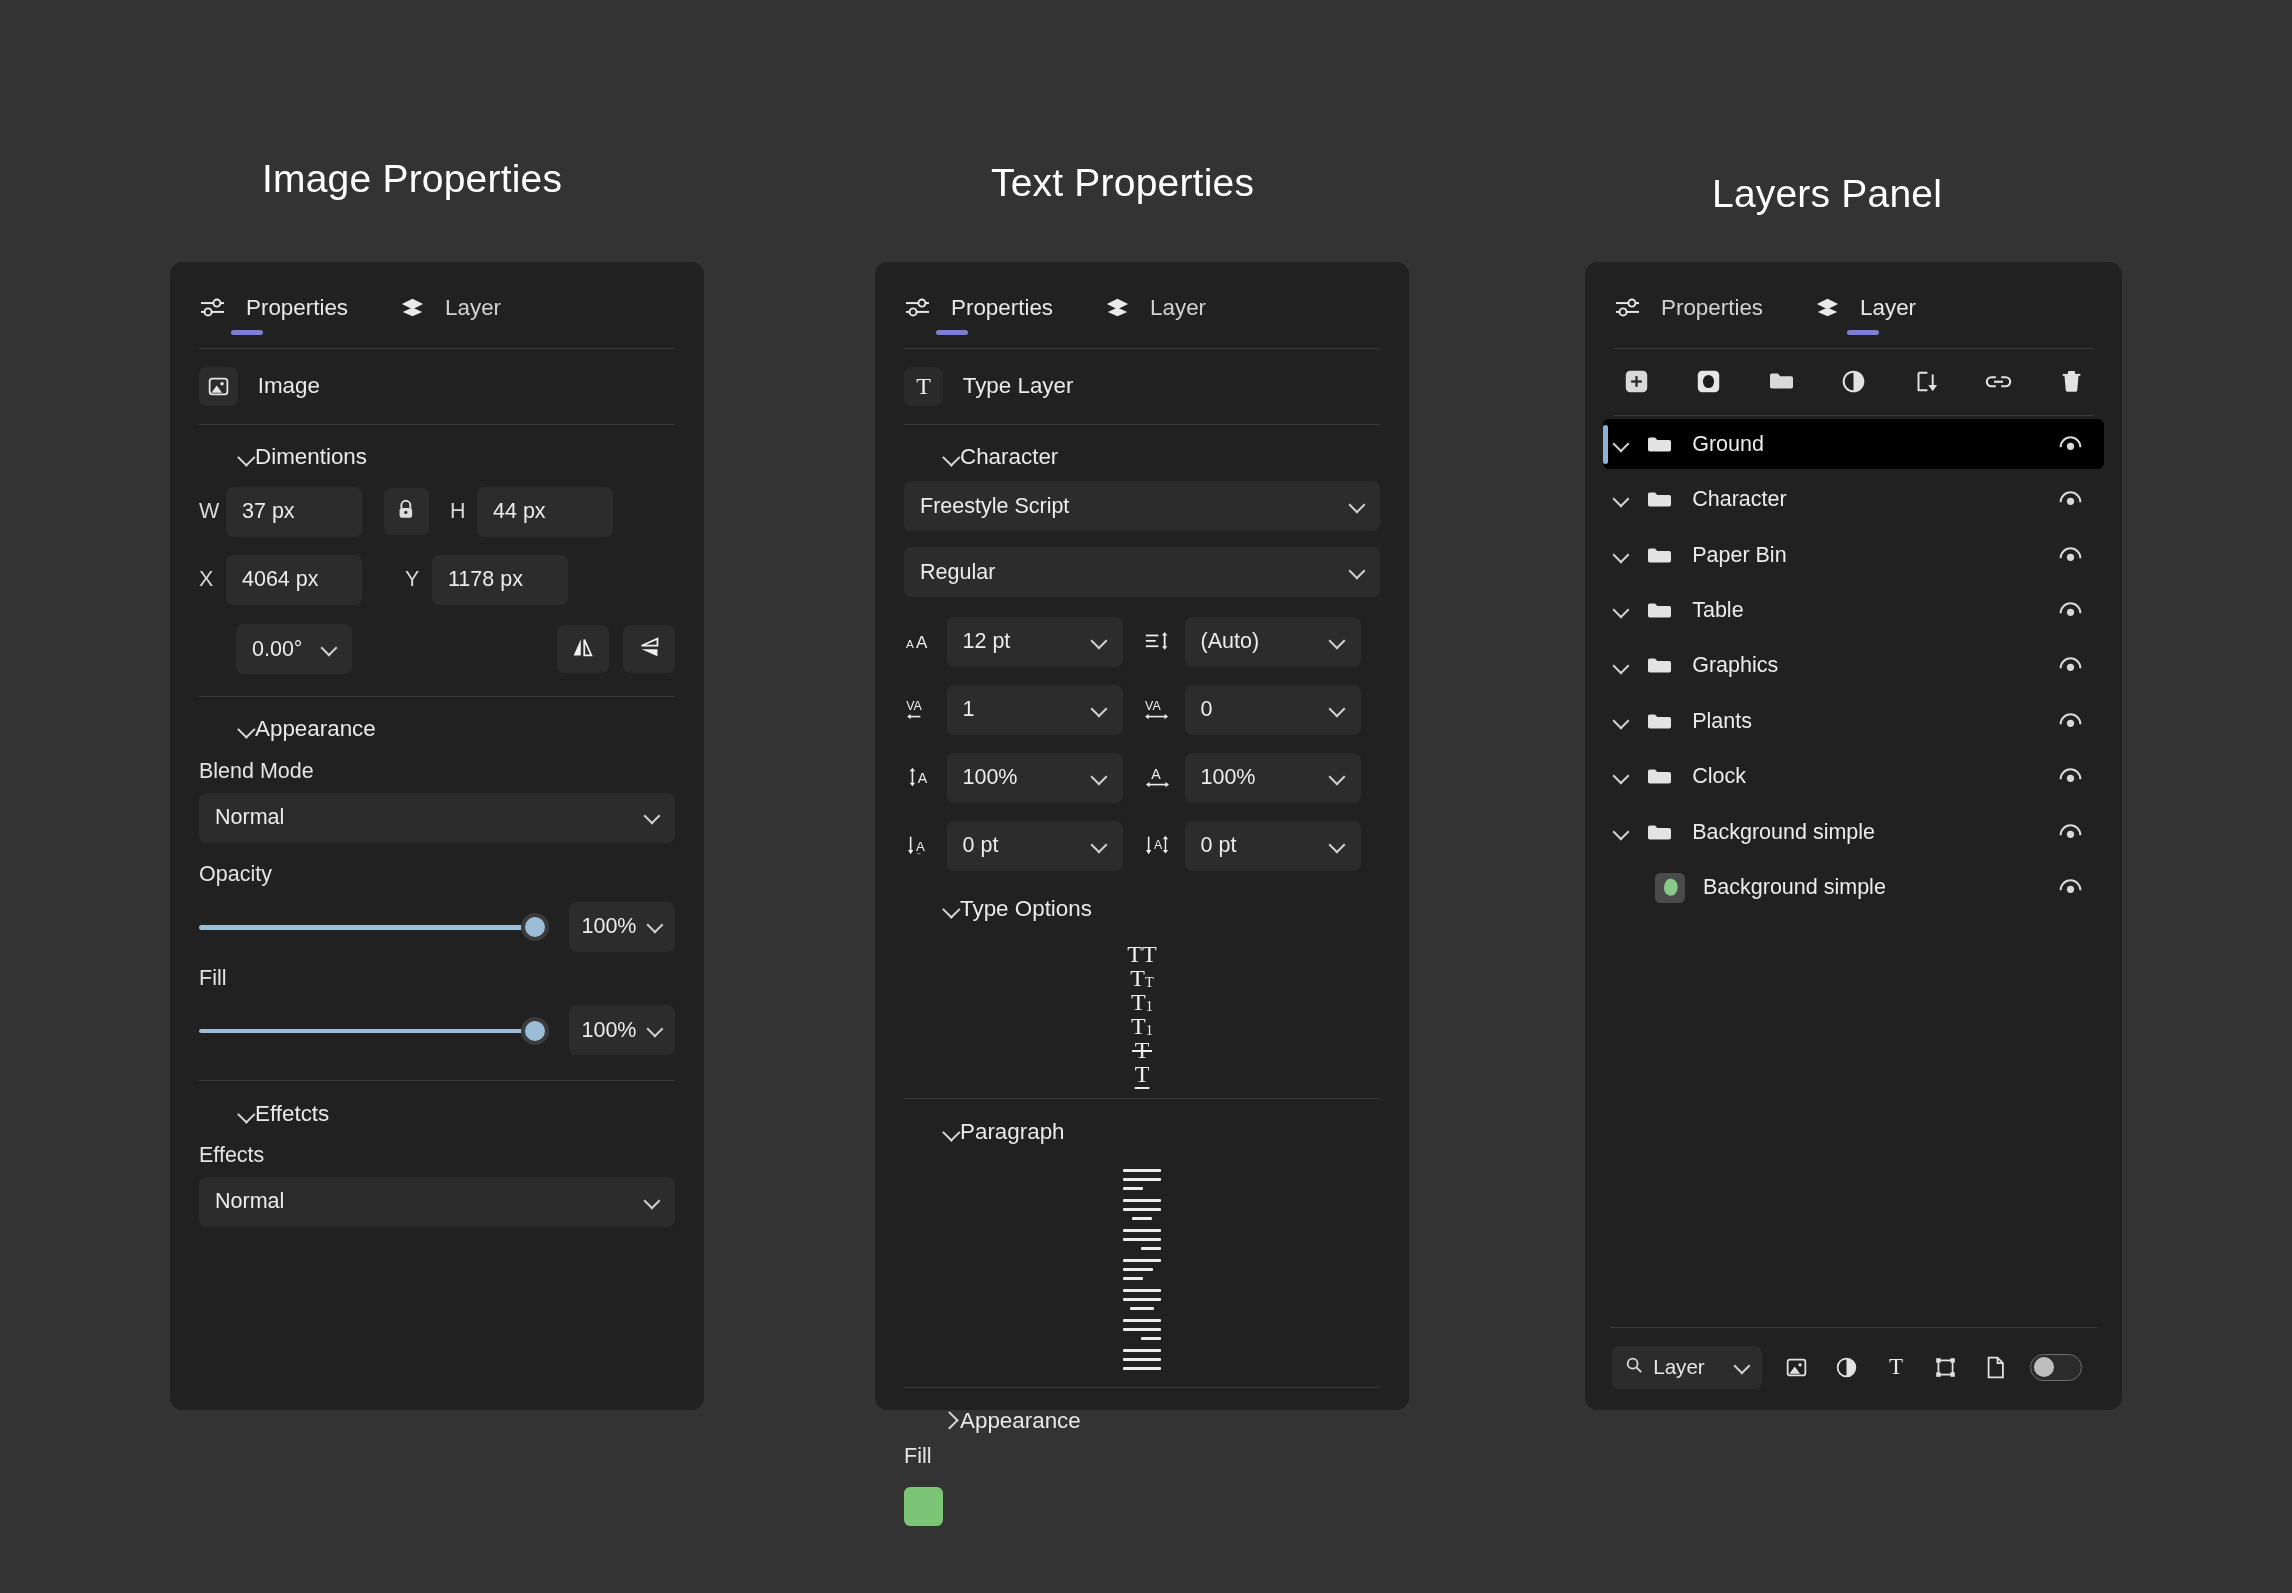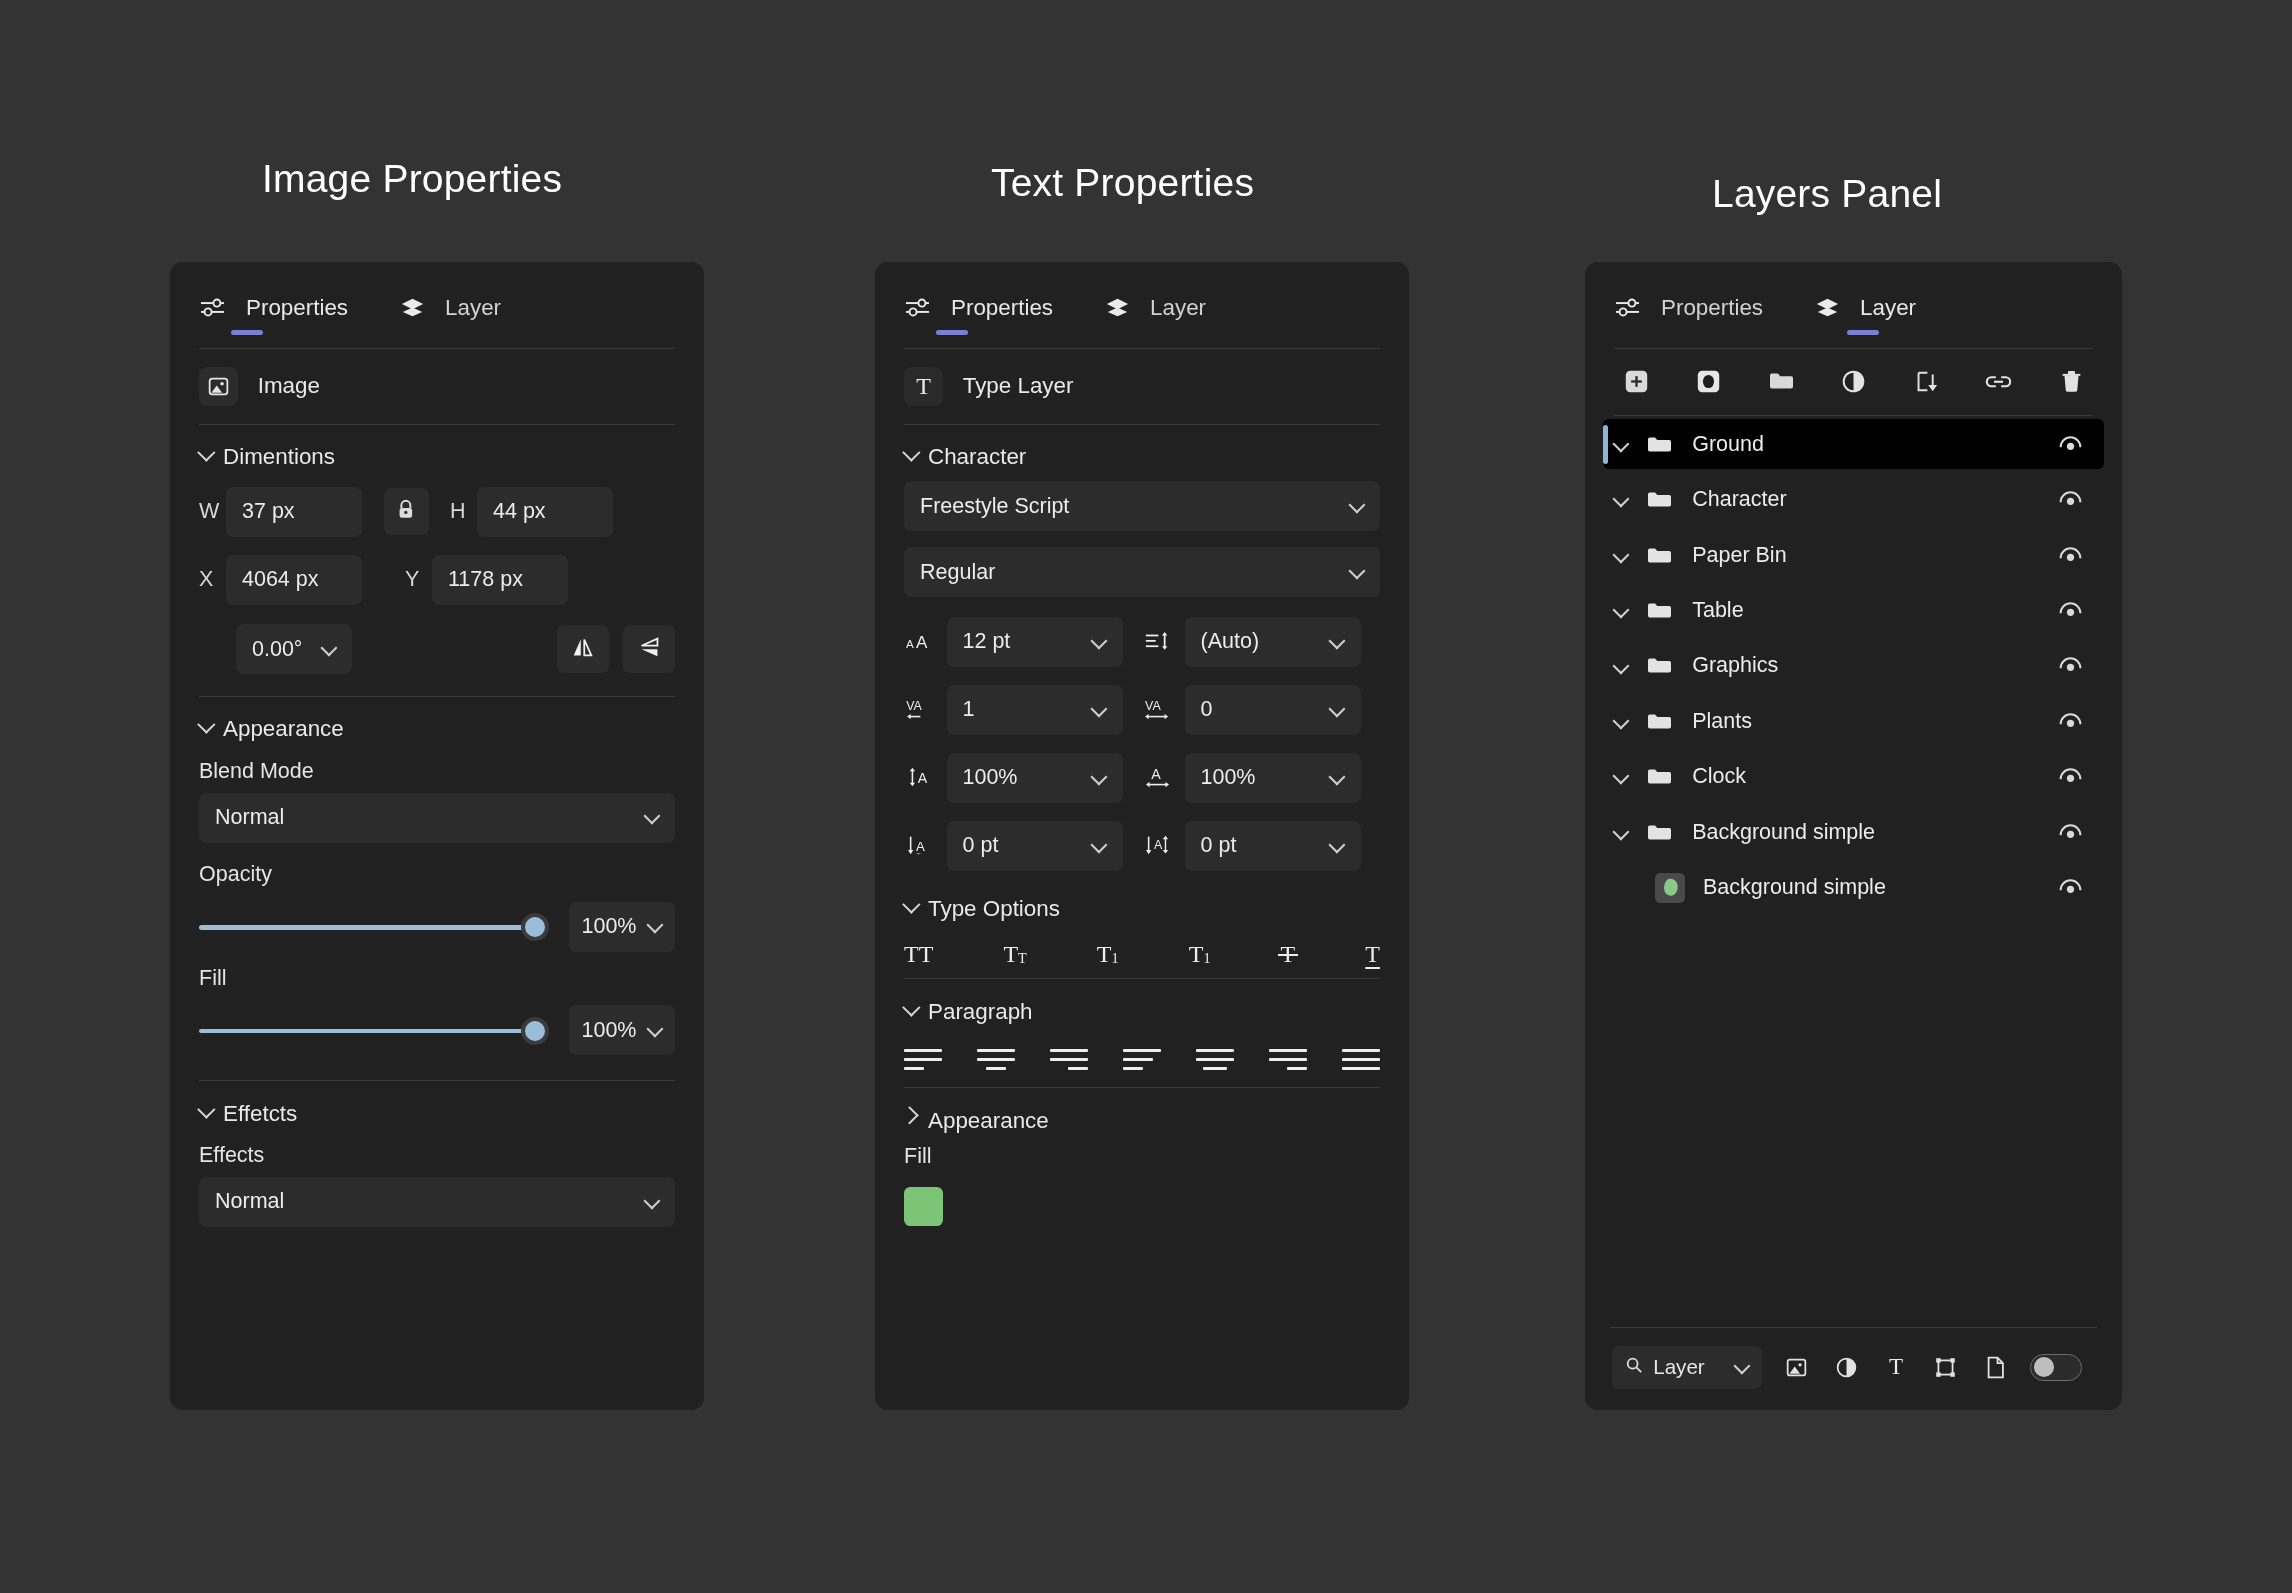--- a/index.html
+++ b/index.html
@@ -58,23 +58,24 @@
   }
   .type-badge {
     width: 39px; height: 39px; border-radius: 8px; background: #2c2c2c;
     display: flex; align-items: center; justify-content: center;
   }
   .type-badge.plain { background: #2a2a2a; }
   .type-label { color: #e9e9e9; font-size: 22.4px; }
 
   
   .section-head {
-    display: flex; align-items: flex-start; gap: 8px;
+    display: flex; align-items: center; gap: 0;
     padding: 19.7px 29px 10.7px 29px;
     cursor: pointer;
+    margin-left: 40px;
   }
   .section-head .sec-label { color: #e9e9e9; font-size: 22.4px; }
   .chev { width: 16px; height: 16px; position: relative; display:inline-block;}
   .chev::before {
     content: ""; position: absolute; left: 0.9px; top: 1.8px;
     width: 10.7px; height: 10.7px;
     border-right: 2.1px solid #d6d6d6; border-bottom: 2.1px solid #d6d6d6;
     transform: rotate(45deg);
   }
   .chev.right::before { transform: rotate(-45deg); left: -0.9px; top: 1.8px;}
@@ -130,21 +131,21 @@
   .pct-field { width: 106px; justify-content: space-between; padding: 0 12.5px;}
 
   
   .char-grid { padding: 3.6px 29px 0 29px; }
   .char-row { display: flex; align-items: center; gap: 0; margin-bottom: 18px; }
   .char-cell { display: flex; align-items: center; gap: 12.5px; width: 50%; }
   .char-icon { width: 30px; height: 30px; flex: 0 0 auto; display:flex; align-items:center; justify-content:center;}
   .char-field { flex: 1; justify-content: space-between; max-width: 176px; }
 
   
-  .icon-row { display: flex; align-items: center; justify-content: space-between; padding: 9px 29px 12.5px 29px; }
+  .icon-row { display: flex; align-items: center; justify-content: space-between; padding: 9px 29px 12.5px 29px; flex-direction: column; }
   .ticon { color: #ededed; font-size: 24px; line-height: 1; display:flex; align-items:flex-end; cursor:pointer;}
   .ticon sub { font-size: 14.3px; }
   .ticon sup { font-size: 14.3px; }
   .ticon.underlined { text-decoration: underline; text-underline-offset: 4.5px; }
   .ticon.struck span { position: relative; }
   .ticon.struck span::after {
     content:""; position:absolute; left:-2.7px; right:-2.7px; top: 52%;
     height: 2.1px; background:#ededed;
   }
   .al-icon { width: 38px; height: 30px; display:flex; flex-direction:column; justify-content:center; gap:5.4px; cursor:pointer;}

